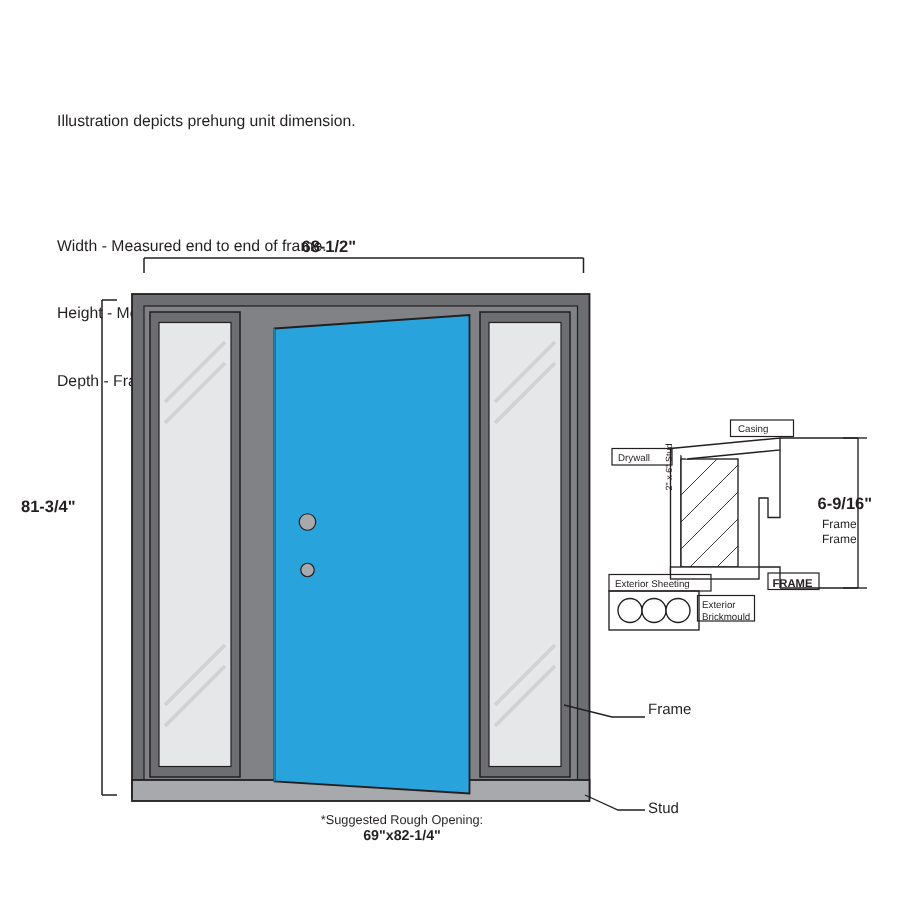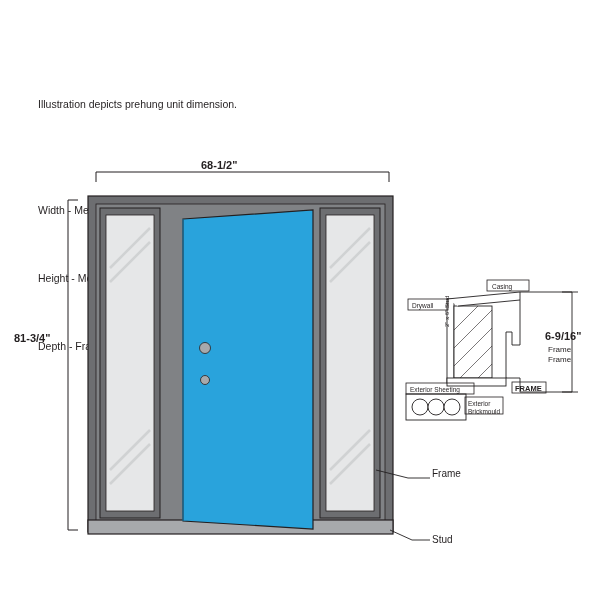--- a/index.html
+++ b/index.html
@@ -19,21 +19,21 @@
     background: #ffffff;
   }
   .note {
     position: absolute;
     font-size: 10.5px;
     line-height: 15px;
     color: #231f20;
     white-space: pre;
   }
   #note-block { left: 38px; top: 44px; }
-  #note-block .line { display: block; margin-top: 23px; }
+  #note-block .line { display: block; }
   #note-block .spacer { display: block; height: 8px; }
 
   .dim-label {
     position: absolute;
     font-size: 11px;
     font-weight: bold;
     color: #231f20;
     white-space: nowrap;
   }
   #width-label { left: 201px; top: 159px; }
@@ -206,20 +206,24 @@
   <div class="dim-label" id="height-label">81-3/4"</div>
   <div class="dim-label" id="depth-label">6-9/16"</div>
   <div id="frame-width-label">
     <span>Frame</span><br>
     <span>Frame</span>
   </div>
 
   <div class="callout" id="callout-frame">Frame</div>
   <div class="callout" id="callout-sill">Stud</div>
 
+  <div id="rough-opening">
+    <span>*Suggested Rough Opening:</span><br>
+    <span class="bold">69"x82-1/4"</span>
+  </div>
 
   <div class="sect-label" id="sl-casing">Casing</div>
   <div class="sect-label" id="sl-drywall">Drywall</div>
   <div class="sect-label" id="sl-stud">2" x 6" Stud</div>
   <div class="sect-label" id="sl-ext-sheeting">Exterior Sheeting</div>
   <div class="sect-label" id="sl-frame-word">FRAME</div>
   <div class="sect-label" id="sl-ext-brickmould">
     <span>Exterior</span><br>
     <span>Brickmould</span>
   </div>

